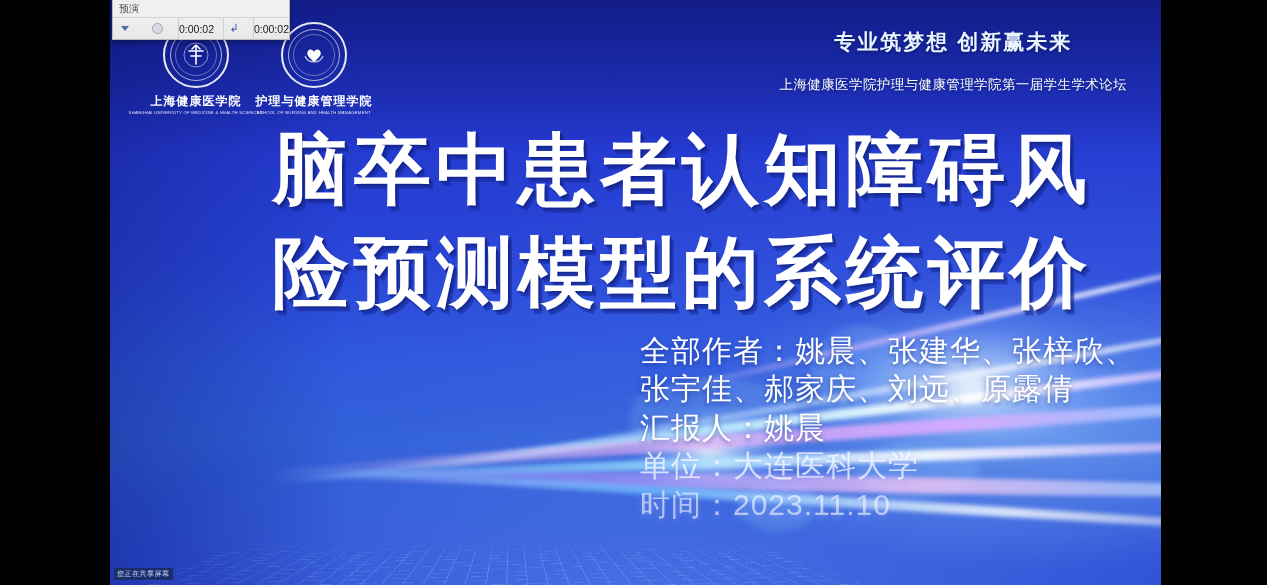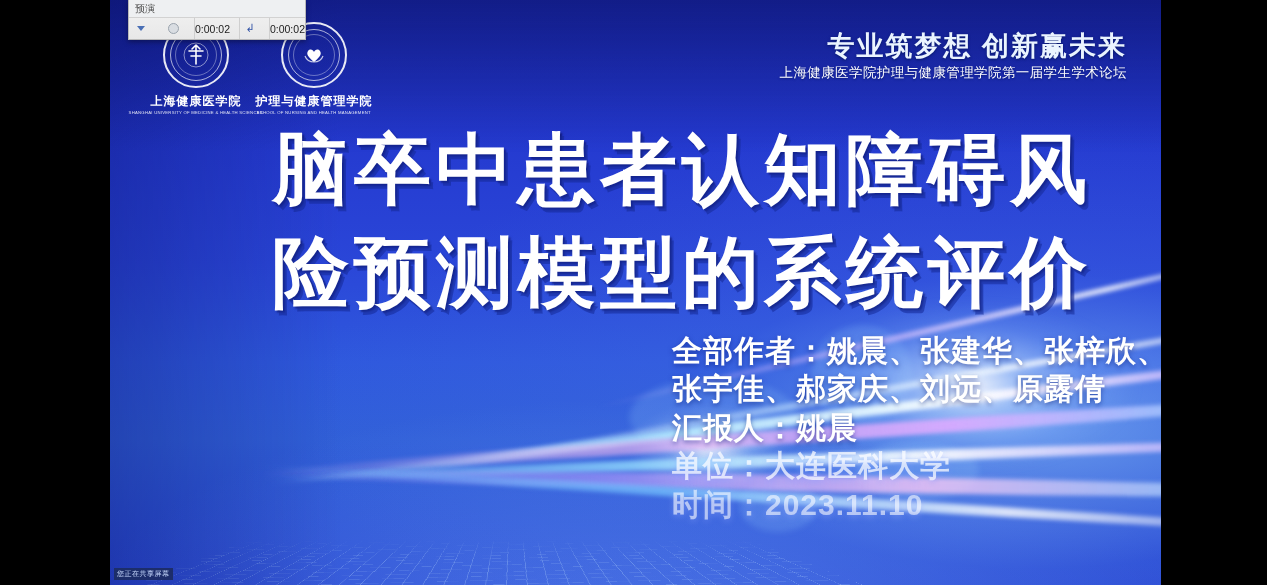--- a/index.html
+++ b/index.html
@@ -73,41 +73,41 @@
   .logo{display:flex;flex-direction:column;align-items:center;width:92px;}
   .seal{width:62px;height:62px;border-radius:50%;border:2px solid rgba(255,255,255,.9);
         position:relative;display:flex;align-items:center;justify-content:center;}
   .seal:before{content:"";position:absolute;inset:5px;border-radius:50%;border:1px solid rgba(255,255,255,.65);}
   .seal:after{content:"";position:absolute;inset:10px;border-radius:50%;border:1px solid rgba(255,255,255,.35);}
   .seal svg{position:relative;z-index:2;}
   .logo .cn{margin-top:5px;font-size:12px;color:#fff;letter-spacing:1px;font-weight:700;white-space:nowrap;}
   .logo .en{margin-top:1px;font-size:3.4px;color:rgba(255,255,255,.85);letter-spacing:.2px;white-space:nowrap;transform:scale(1.25);}
 
   .slogan{position:absolute;right:34px;top:28px;text-align:right;}
-  .slogan .main{font-size:27px;font-weight:700;color:#eaf4ff;letter-spacing:2px;
-      text-shadow:0 1px 3px rgba(0,20,90,.8);white-space:nowrap;}
-  .slogan .sub{margin-top:0;font-size:13.5px;color:#fff;letter-spacing:.4px;white-space:nowrap;
+  .slogan .main{font-size:21px;font-weight:700;color:#eaf4ff;letter-spacing:2px;
+      text-shadow:0 1px 3px rgba(0,20,90,.8);white-space:nowrap;text-align:center;}
+  .slogan .sub{margin-top:20px;font-size:13.5px;color:#fff;letter-spacing:.4px;white-space:nowrap;
       text-shadow:0 1px 2px rgba(0,20,90,.7);}
 
   
   .title{position:absolute;left:52px;top:118px;width:930px;}
   .title .ln{font-size:77px;line-height:1.34;font-weight:700;color:#ffffff;letter-spacing:5px;
       font-family:"DejaVu Sans","Liberation Sans",sans-serif;
       text-shadow:4px 5px 0 rgba(20,40,150,.55), 2px 2px 2px rgba(0,0,60,.5);
       white-space:nowrap;text-align:right;}
 
   
-  .meta{position:absolute;left:562px;top:332px;width:510px;font-weight:bold;}
+  .meta{position:absolute;left:530px;top:332px;width:510px;}
   .meta .row{font-size:30px;line-height:1.28;color:#ffffff;letter-spacing:1px;white-space:nowrap;
       text-shadow:0 2px 5px rgba(10,30,120,.55);}
   .meta .row.dim{color:rgba(255,255,255,.72);text-shadow:0 2px 6px rgba(120,150,255,.45);}
   .meta .row.dimmer{color:rgba(255,255,255,.58);text-shadow:0 2px 6px rgba(150,170,255,.45);}
 
   
-  .toolbar{position:absolute;left:128px;top:0;width:176px;
+  .toolbar{position:absolute;left:112px;top:0;width:176px;
       background:linear-gradient(180deg,#f4f4f4 0%,#e8e8e8 100%);
       border:1px solid #b9b9b9;border-top:none;
       box-shadow:0 2px 5px rgba(0,0,0,.35);z-index:40;
       font-size:10px;color:#2b2b2b;}
   .toolbar .tb-title{padding:2px 6px 1px;font-size:10px;color:#4a4a4a;
       background:#eef0f2;border-bottom:1px solid #d2d2d2;}
   .toolbar .tb-row{display:flex;align-items:center;height:21px;gap:9px;}
   .toolbar .cell{display:flex;align-items:center;justify-content:center;height:100%;}
   .toolbar .c-caret{width:26px;}
   .toolbar .c-rec{width:26px;}

